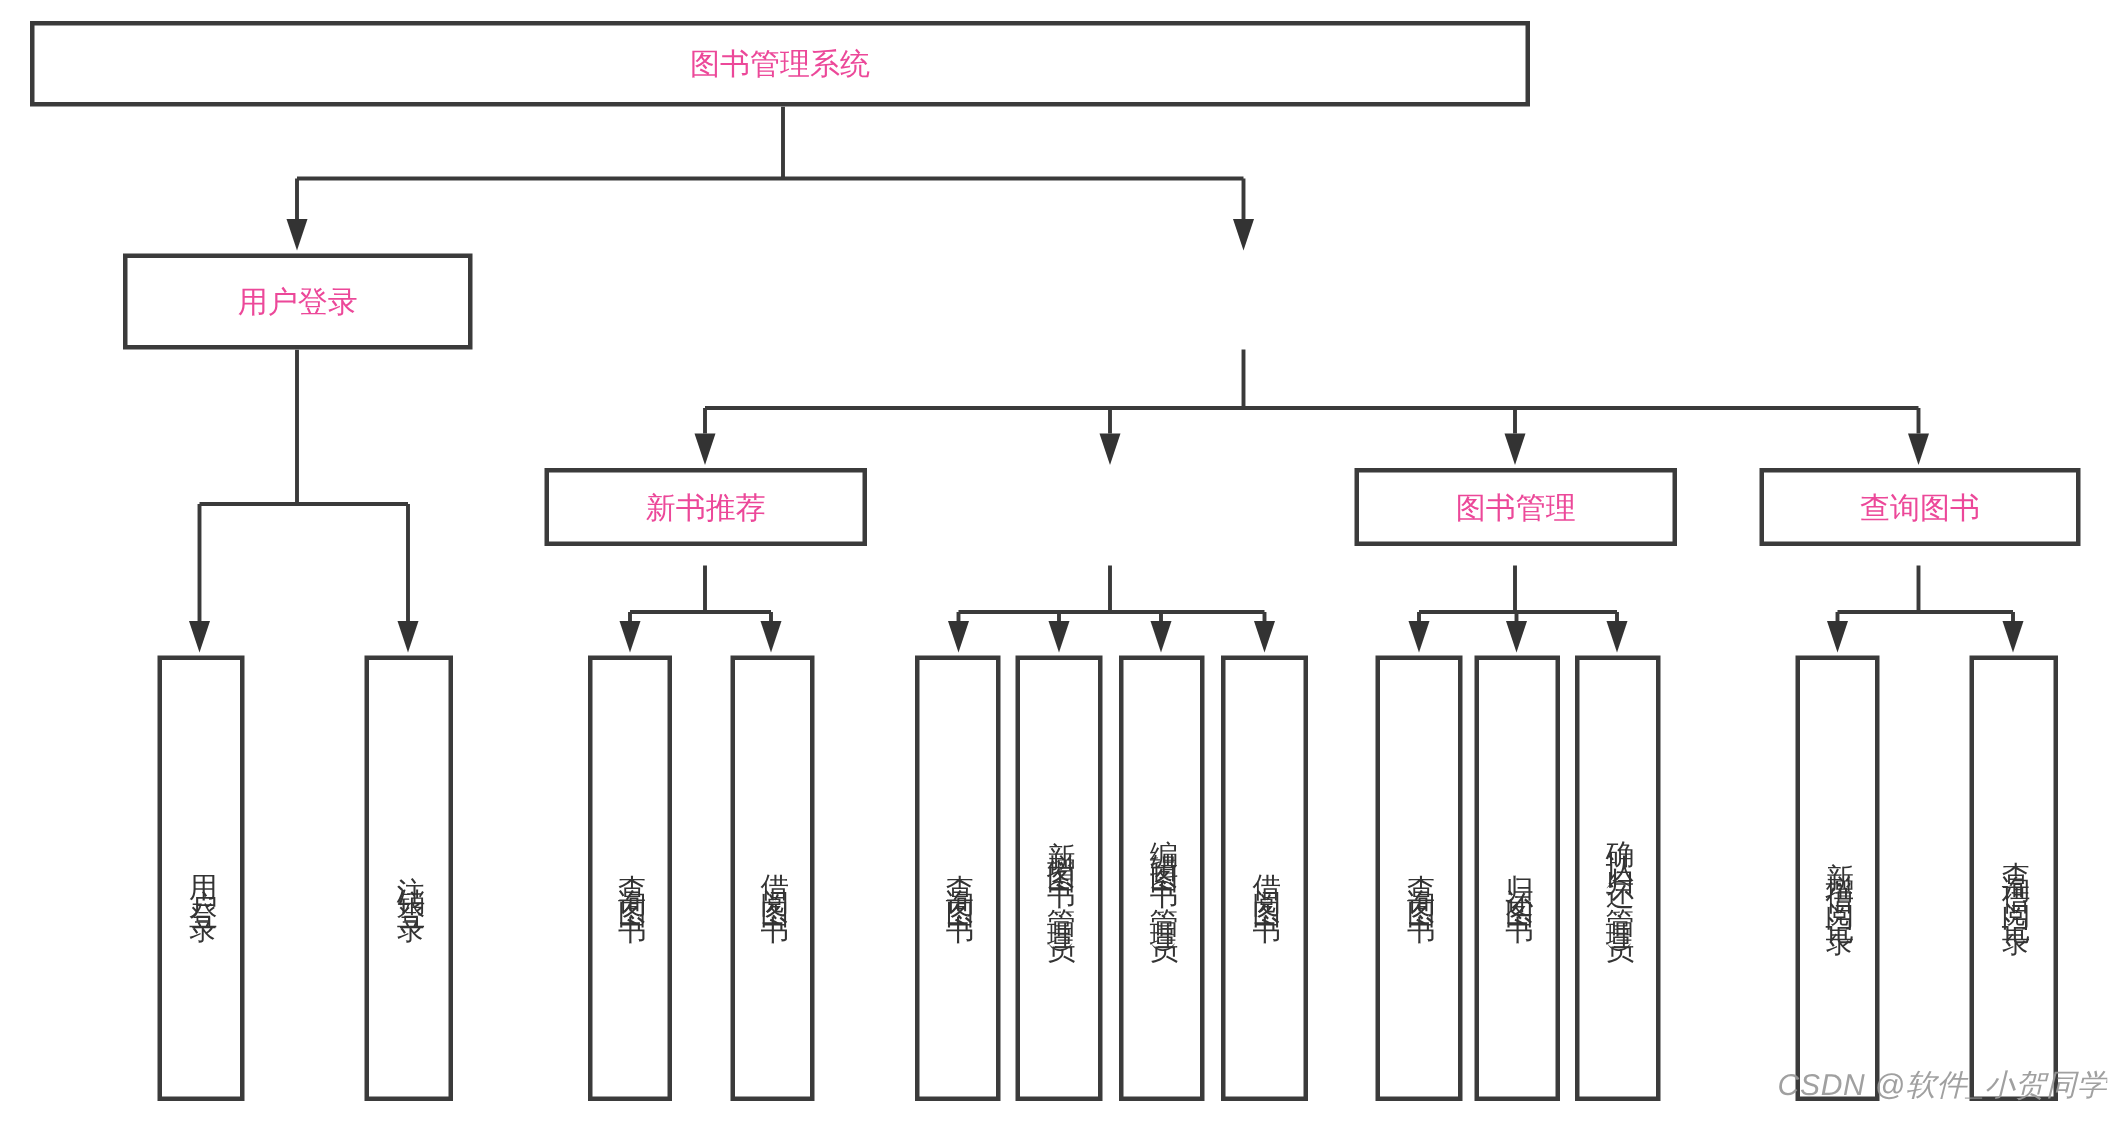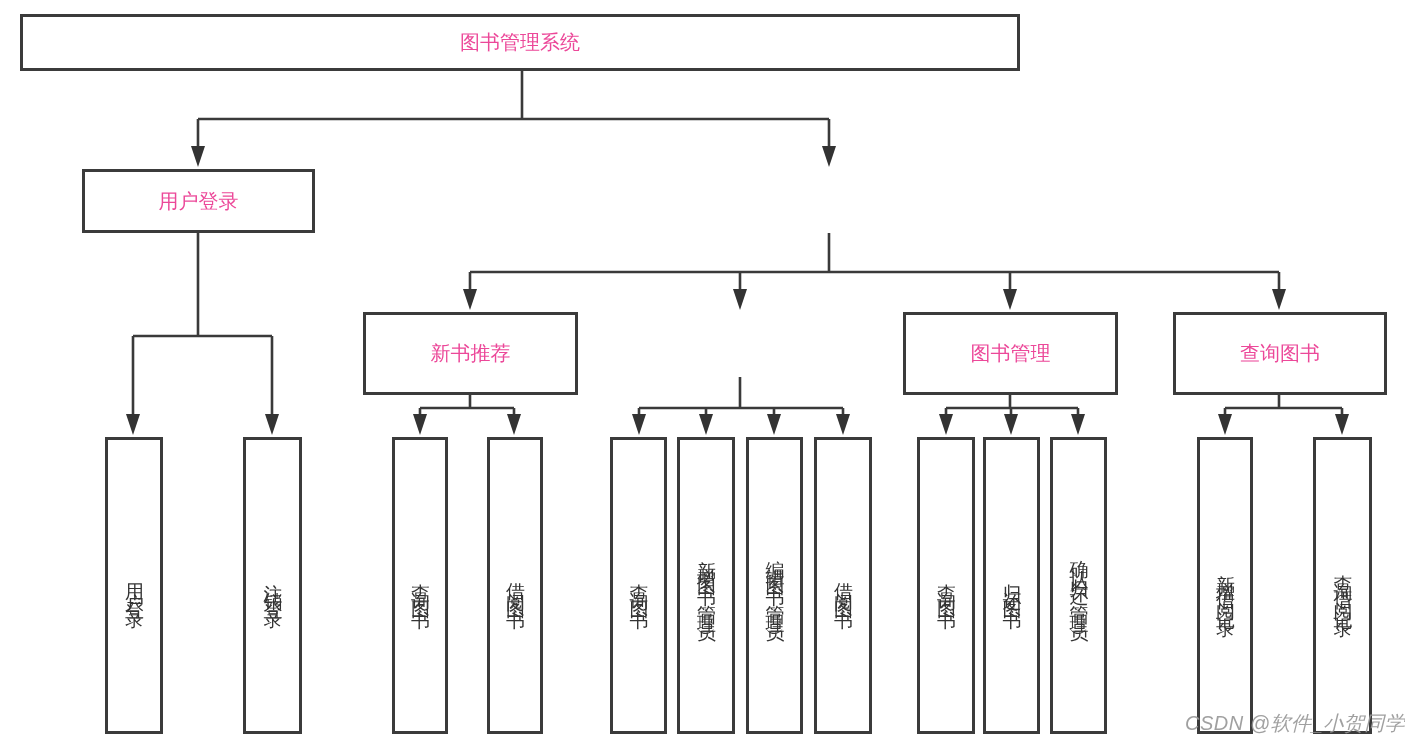--- a/index.html
+++ b/index.html
@@ -11,21 +11,21 @@
   .connectors path { stroke:#3a3a3a; stroke-width:2.6; fill:none; }
   .connectors polygon { fill:#333333; stroke:none; }
   .box {
     position:absolute; background:#ffffff; border:3px solid #3b3b3b;
     box-sizing:border-box; display:flex; align-items:center; justify-content:center;
   }
   .hlabel { font-size:20px; color:#ec4899; white-space:nowrap; }
   .root-box   { left:20px;  top:14px;  width:1000px; height:57px; }
   .l1-a       { left:82px;  top:169px; width:233px;  height:64px; }
   .l1-b       { left:712px; top:169px; width:235px;  height:64px; }
-  .l2         { top:312px; height:83px; width:215px; }
+  .l2         { top:312px; height:52px; width:215px; }
   .leaf       { top:437px; height:297px; }
   .vlabel {
     writing-mode:vertical-rl; text-orientation:mixed;
     font-size:19px; line-height:1.1; letter-spacing:9px;
     color:#333333;
   }
   .watermark {
     position:absolute; left:1185px; top:710px; z-index:5;
     font-size:20px; color:rgba(152,152,152,0.92);
     letter-spacing:0.5px; white-space:nowrap;font-style:italic;

